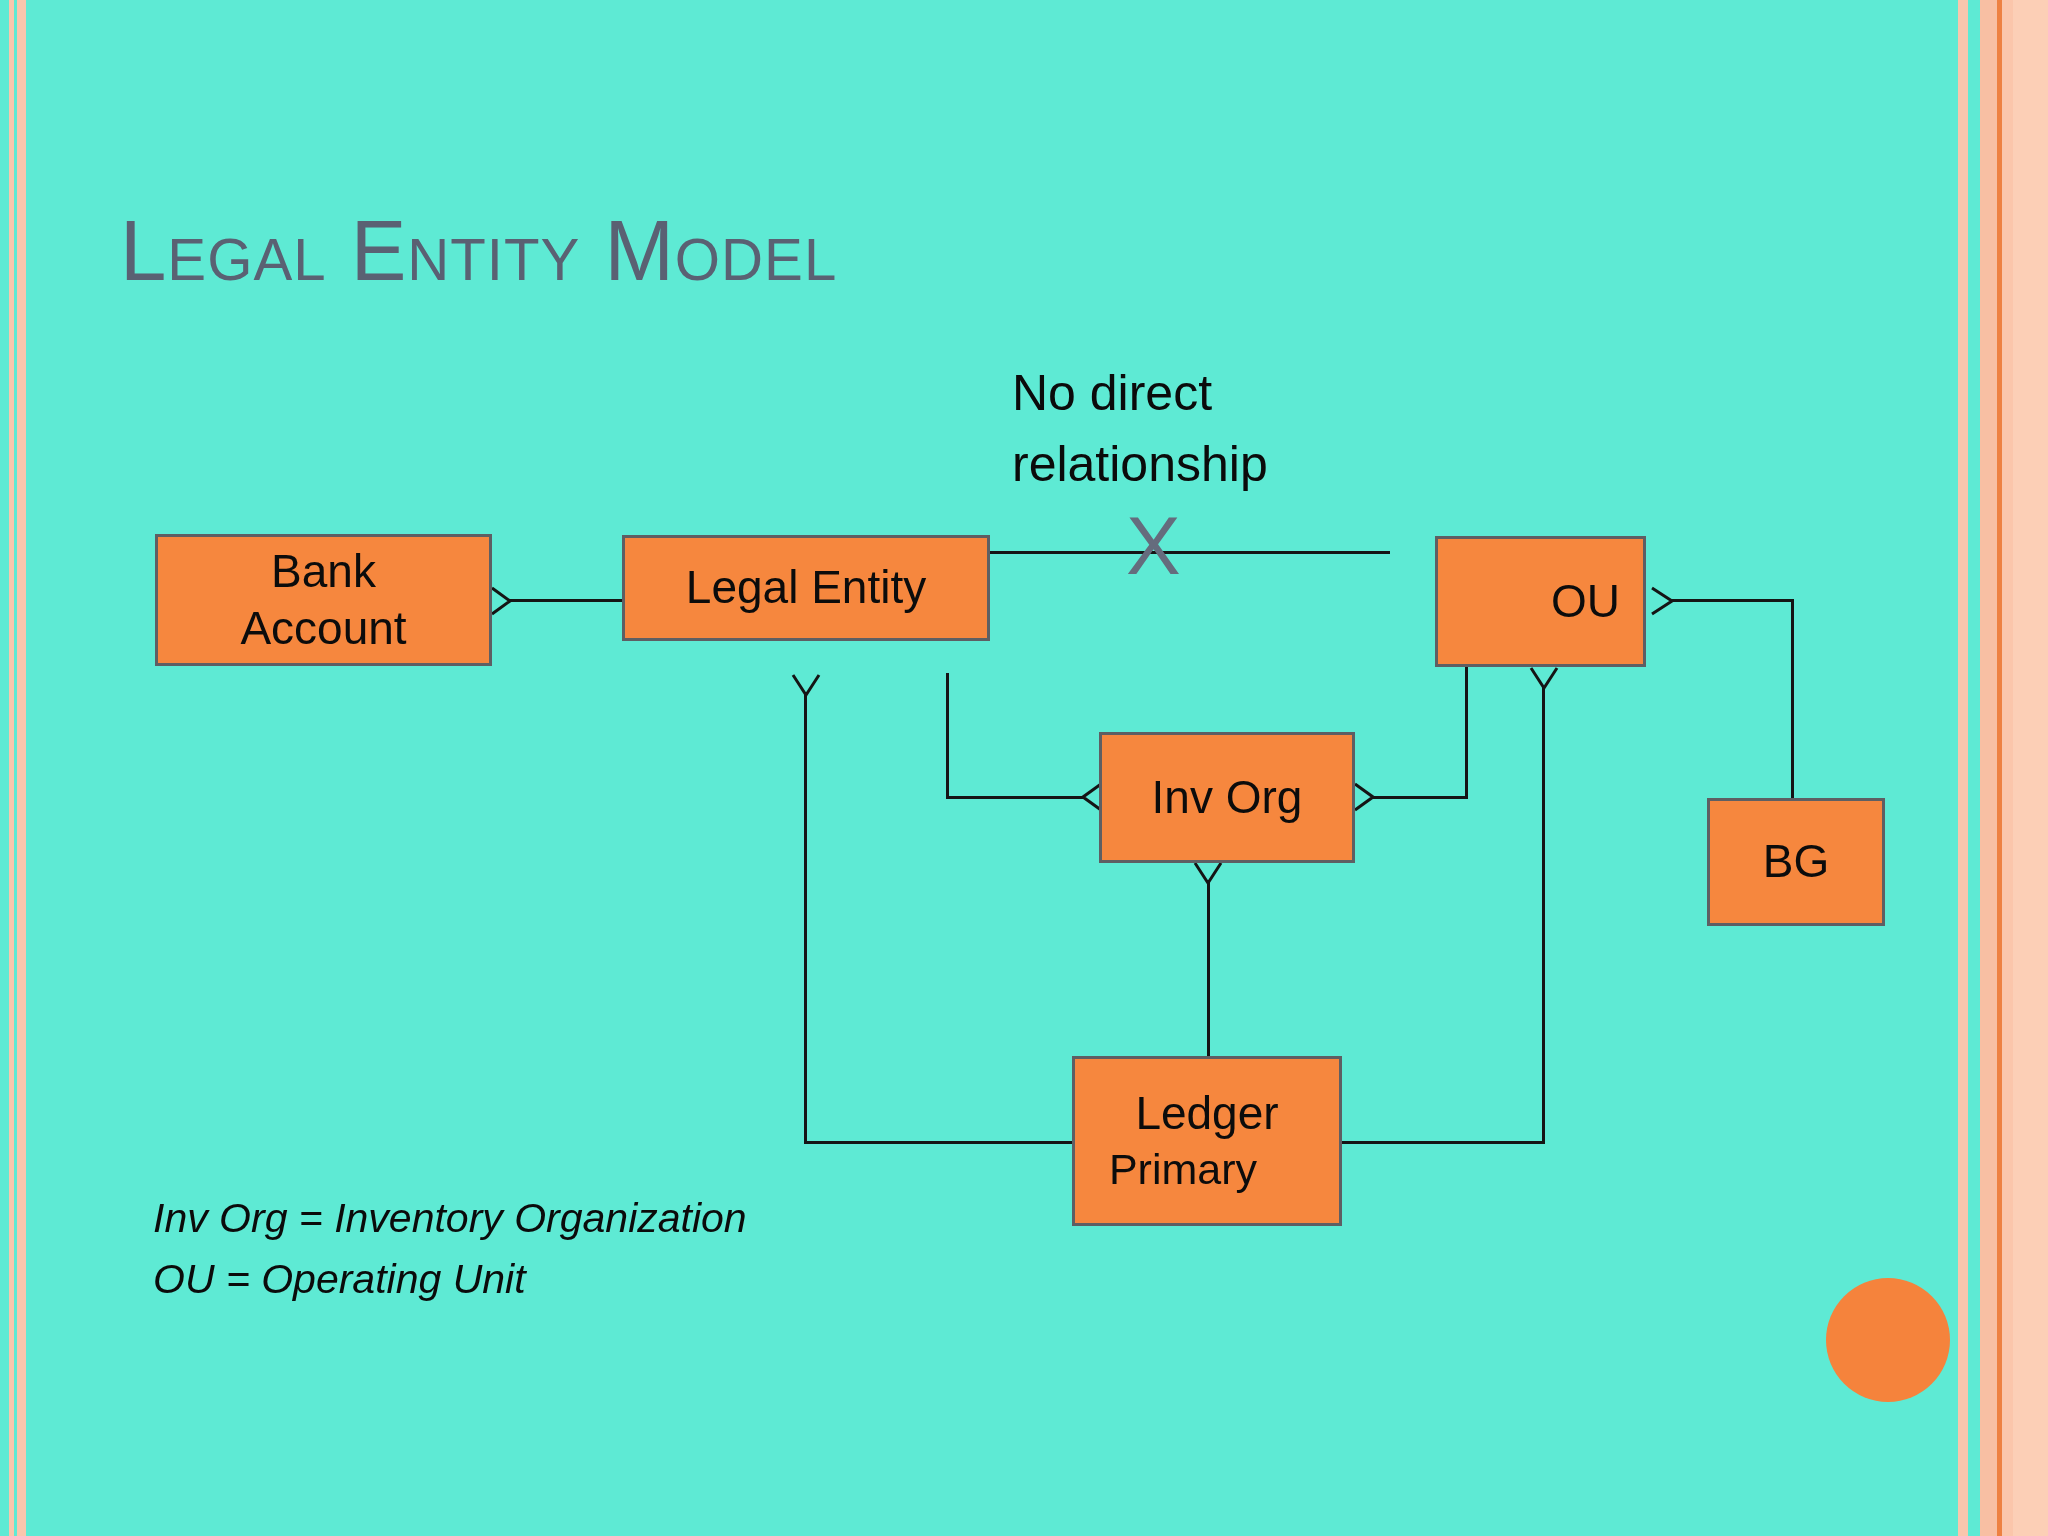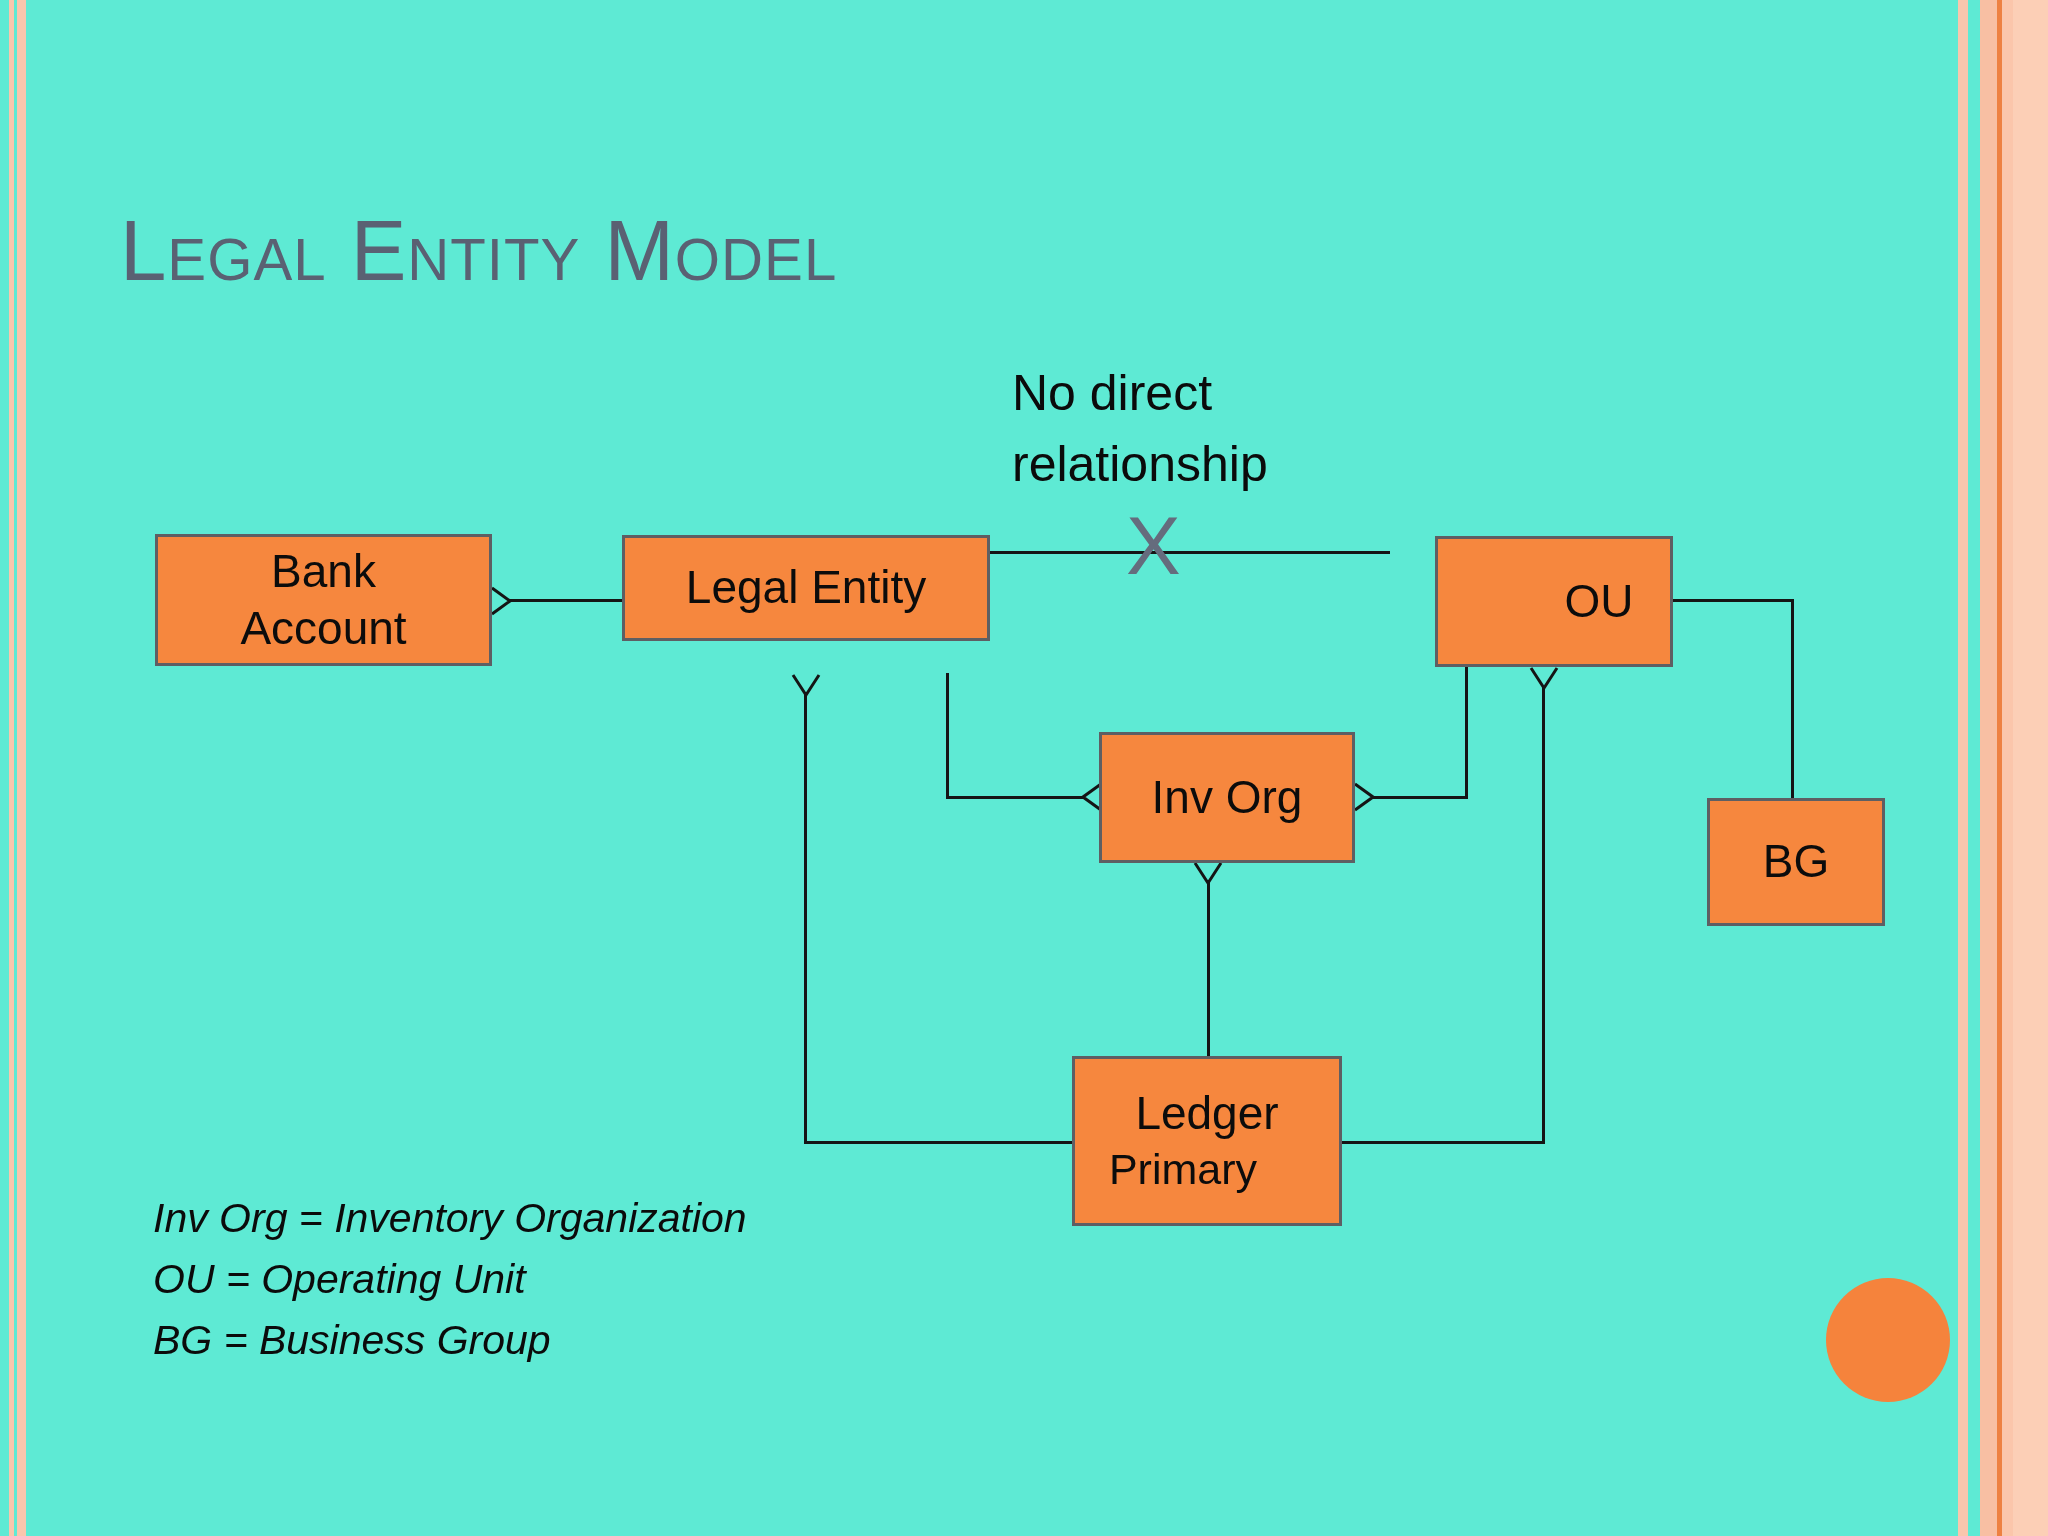--- a/index.html
+++ b/index.html
@@ -108,37 +108,36 @@
 
   <div class="x-marker">X</div>
 
   <div class="node pre" style="left:155px;top:534px;width:337px;height:132px;align-items:center;">
     <span>Bank
 Account</span>
   </div>
   <div class="node" style="left:622px;top:535px;width:368px;height:106px;">
     <span>Legal Entity</span>
   </div>
-  <div class="node" style="left:1435px;top:536px;width:238px;height:131px;">
+  <div class="node" style="left:1435px;top:536px;width:211px;height:131px;">
     <span class="ou-label">OU</span>
   </div>
   <div class="node" style="left:1099px;top:732px;width:256px;height:131px;">
     <span>Inv Org</span>
   </div>
   <div class="node" style="left:1072px;top:1056px;width:270px;height:170px;">
     <span class="ledger-inner">
       <span>Ledger</span>
       <span class="ledger-line2">Primary</span>
     </span>
   </div>
   <div class="node" style="left:1707px;top:798px;width:178px;height:128px;">
     <span>BG</span>
   </div>
 
   <div class="legend">
     <div>Inv Org = Inventory Organization</div>
     <div>OU = Operating Unit</div>
-    <div>BG = Business Group</div>
   </div>
 
   <div class="circle"></div>
 
 </div>
 
 </body></html>

